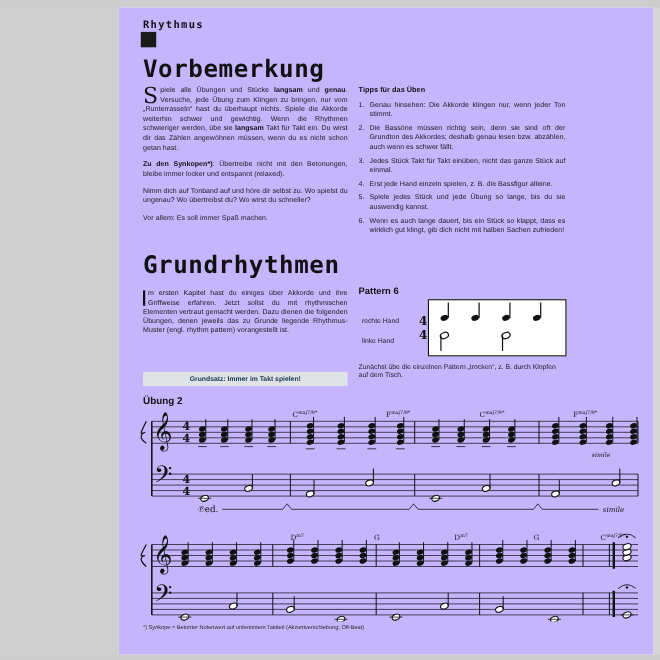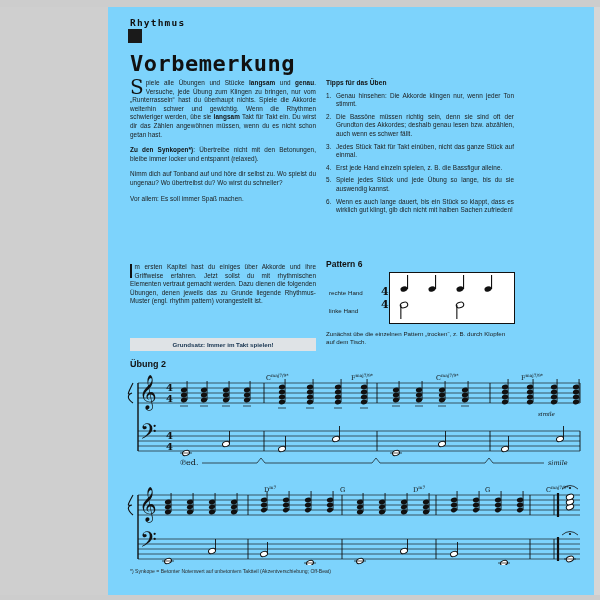--- a/index.html
+++ b/index.html
@@ -19,21 +19,21 @@
     width: 600px; height: 600px;
     background: #ffffff;
     overflow: hidden;
   }
   
   .edge-left  { position:absolute; left:0;   top:0; width:108px; height:600px; background:#cfcfcf; }
   .edge-right { position:absolute; right:0;  top:0; width:6px;  height:600px; background:#d6d6d6; }
   .edge-top   { position:absolute; left:0;   top:0; width:600px; height:7px;  background:#cdcdcd; }
   .edge-bottom{ position:absolute; left:0;   bottom:0; width:600px; height:5px;background:#cdcdcd; }
 
-  .content { position:absolute; left:108px; top:7px; width:486px; height:588px; background:#7dd3fc; }
+  .content { position:absolute; left:108px; top:7px; width:486px; height:588px; background:#c4b5fd; }
 
   
   .runhead {
     position:absolute; left:22px; top:10px;
     font-family:"DejaVu Sans Mono", monospace;
     font-weight:bold; font-size:9.5px; letter-spacing:1.2px;
     color:#111;
   }
   .runhead-square {
     position:absolute; left:20px; top:22px;
@@ -198,20 +198,21 @@
       <ol class="tips">
         <li>Genau hinsehen: Die Akkorde klingen nur, wenn jeder Ton stimmt.</li>
         <li>Die Bassöne müssen richtig sein, denn sie sind oft der Grundton des Akkordes; deshalb genau lesen bzw. abzählen, auch wenn es schwer fällt.</li>
         <li>Jedes Stück Takt für Takt einüben, nicht das ganze Stück auf einmal.</li>
         <li>Erst jede Hand einzeln spielen, z. B. die Bassfigur alleine.</li>
         <li>Spiele jedes Stück und jede Übung so lange, bis du sie auswendig kannst.</li>
         <li>Wenn es auch lange dauert, bis ein Stück so klappt, dass es wirklich gut klingt, gib dich nicht mit halben Sachen zufrieden!</li>
       </ol>
     </div>
 
+    <div class="display-h h2">Grundrhythmen</div>
 
     <div class="col col-left" style="top:256px;">
       <p><span class="lead-bar"></span><span>m ersten Kapitel hast du einiges über Akkorde und ihre Griffweise erfahren. Jetzt sollst du mit rhythmischen Elementen vertraut gemacht werden. Dazu dienen die folgenden Übungen, denen jeweils das zu Grunde liegende Rhythmus-Muster (engl. rhythm pattern) vorangestellt ist.</span></p>
     </div>
 
     <div class="band">
       <span>Grundsatz: Immer im Takt spielen!</span>
     </div>
 
     <div class="uebung">Übung 2</div>

